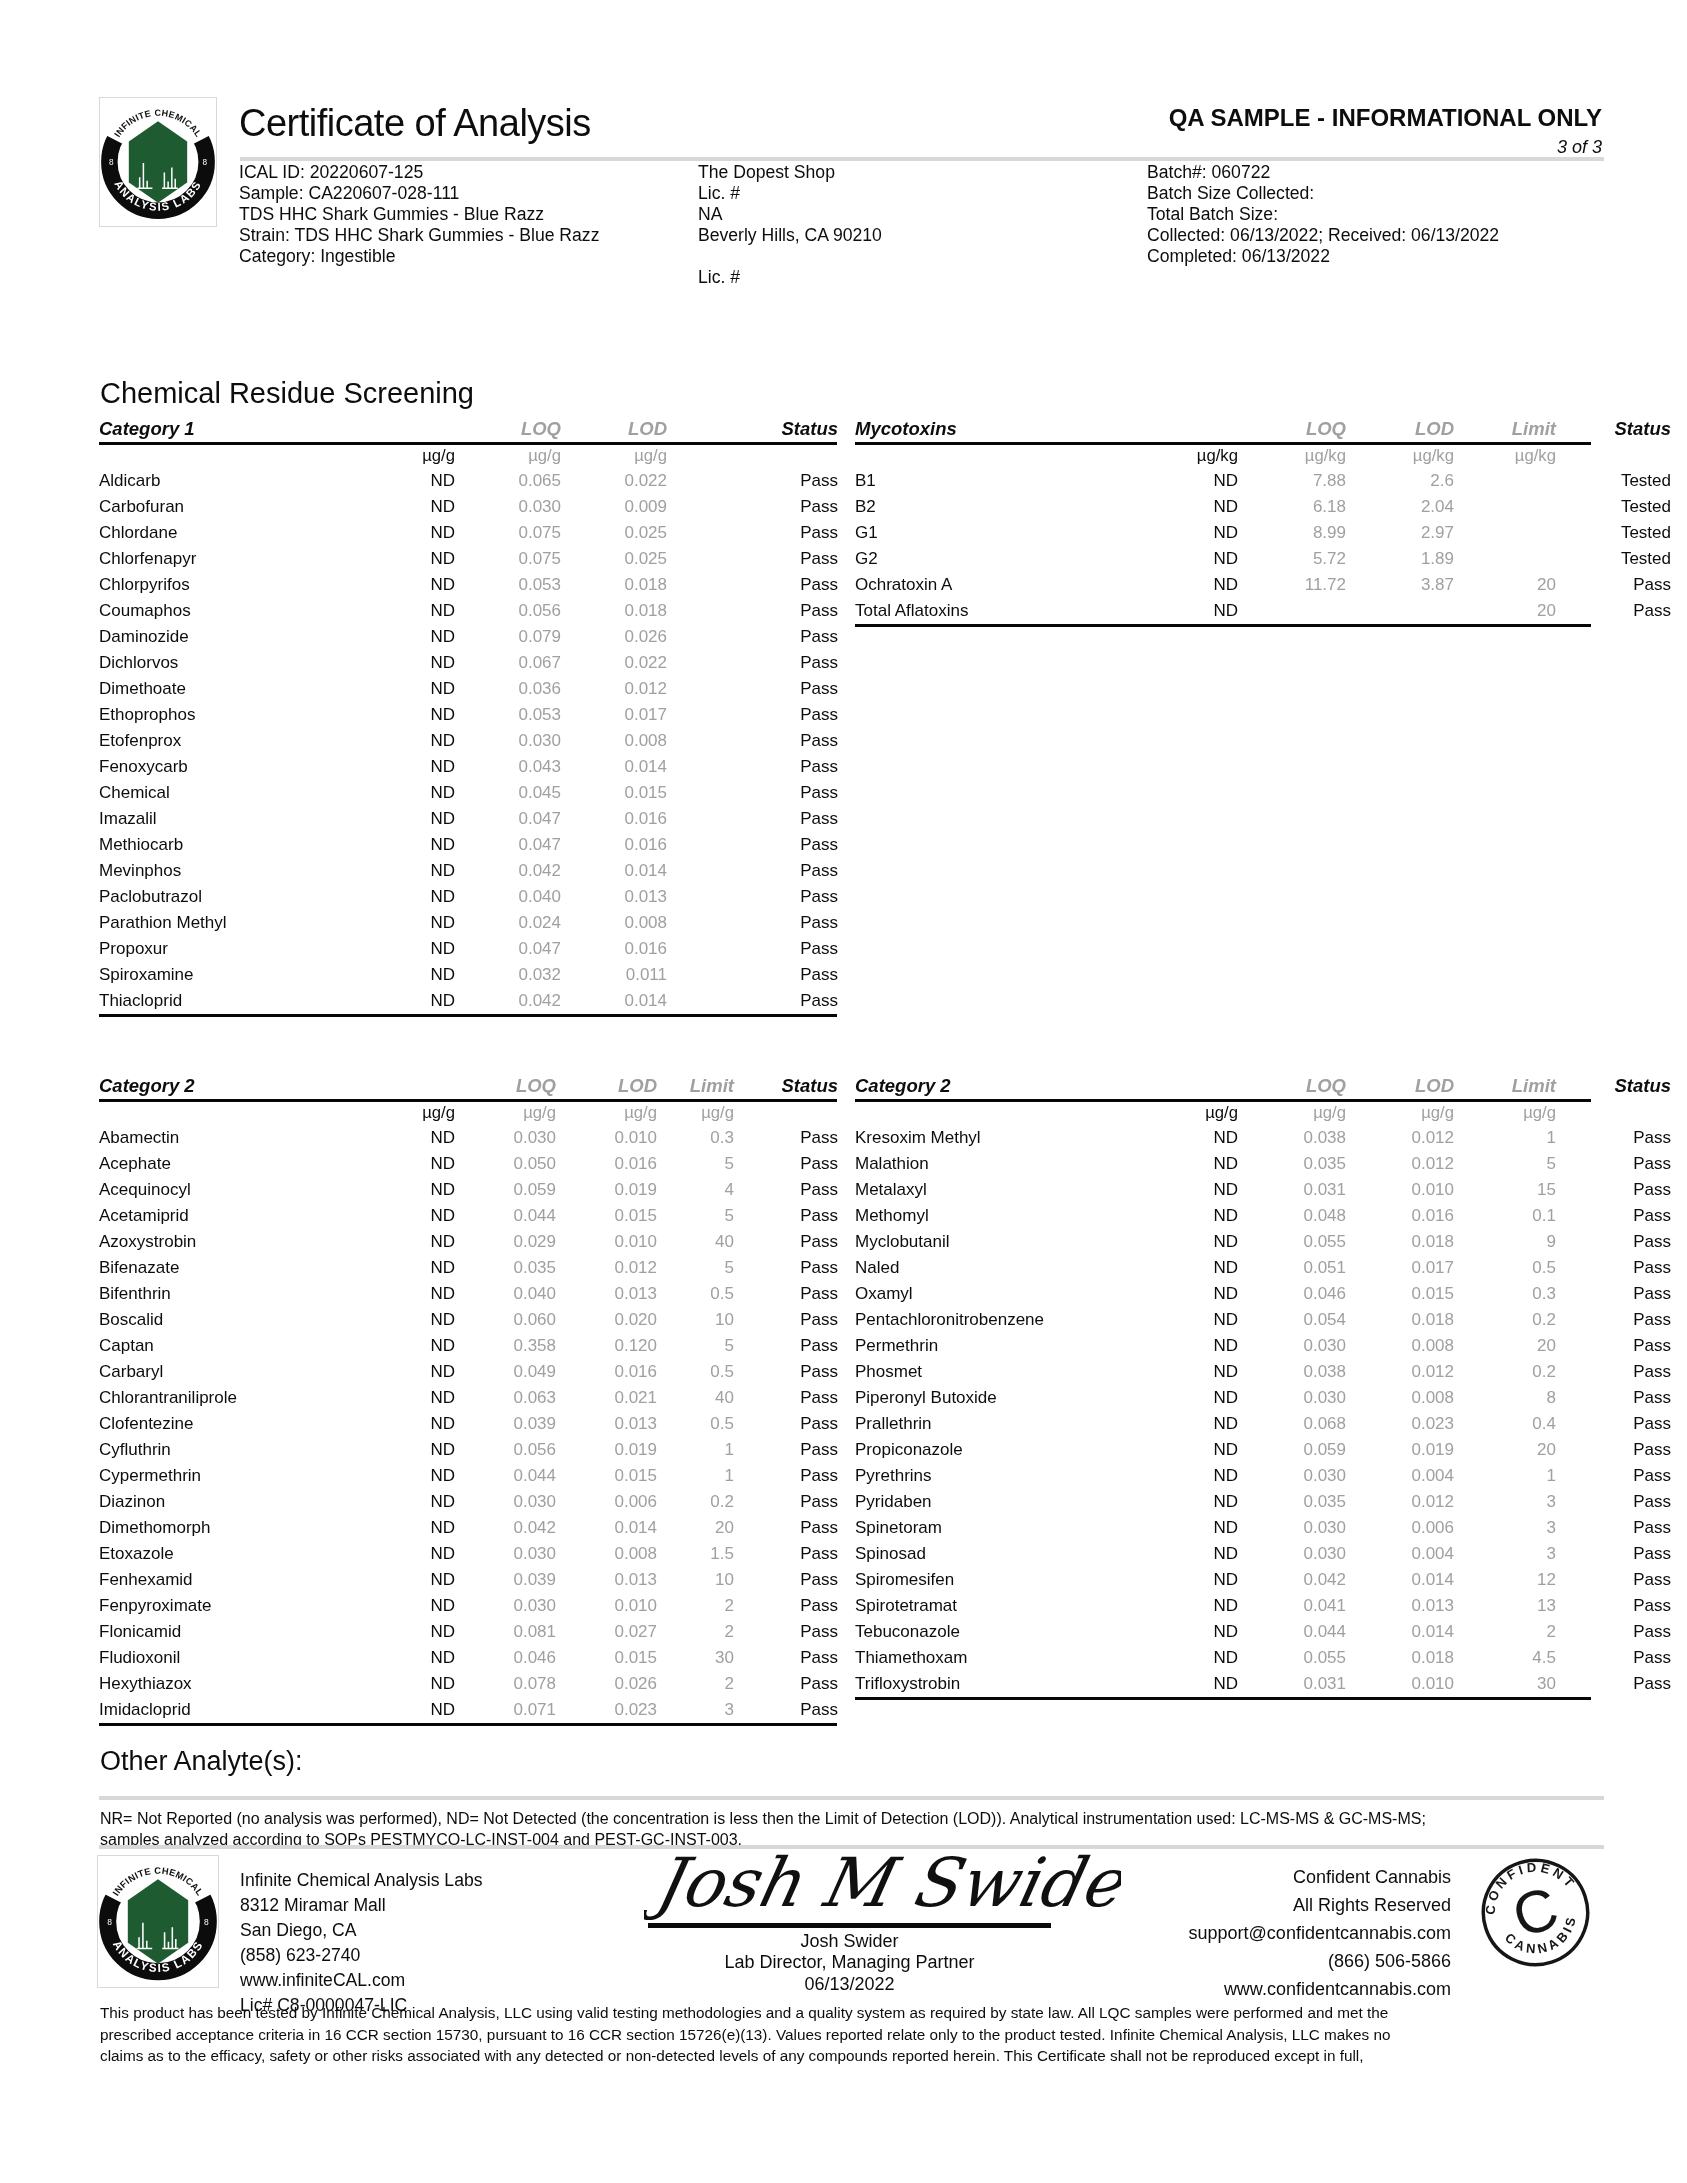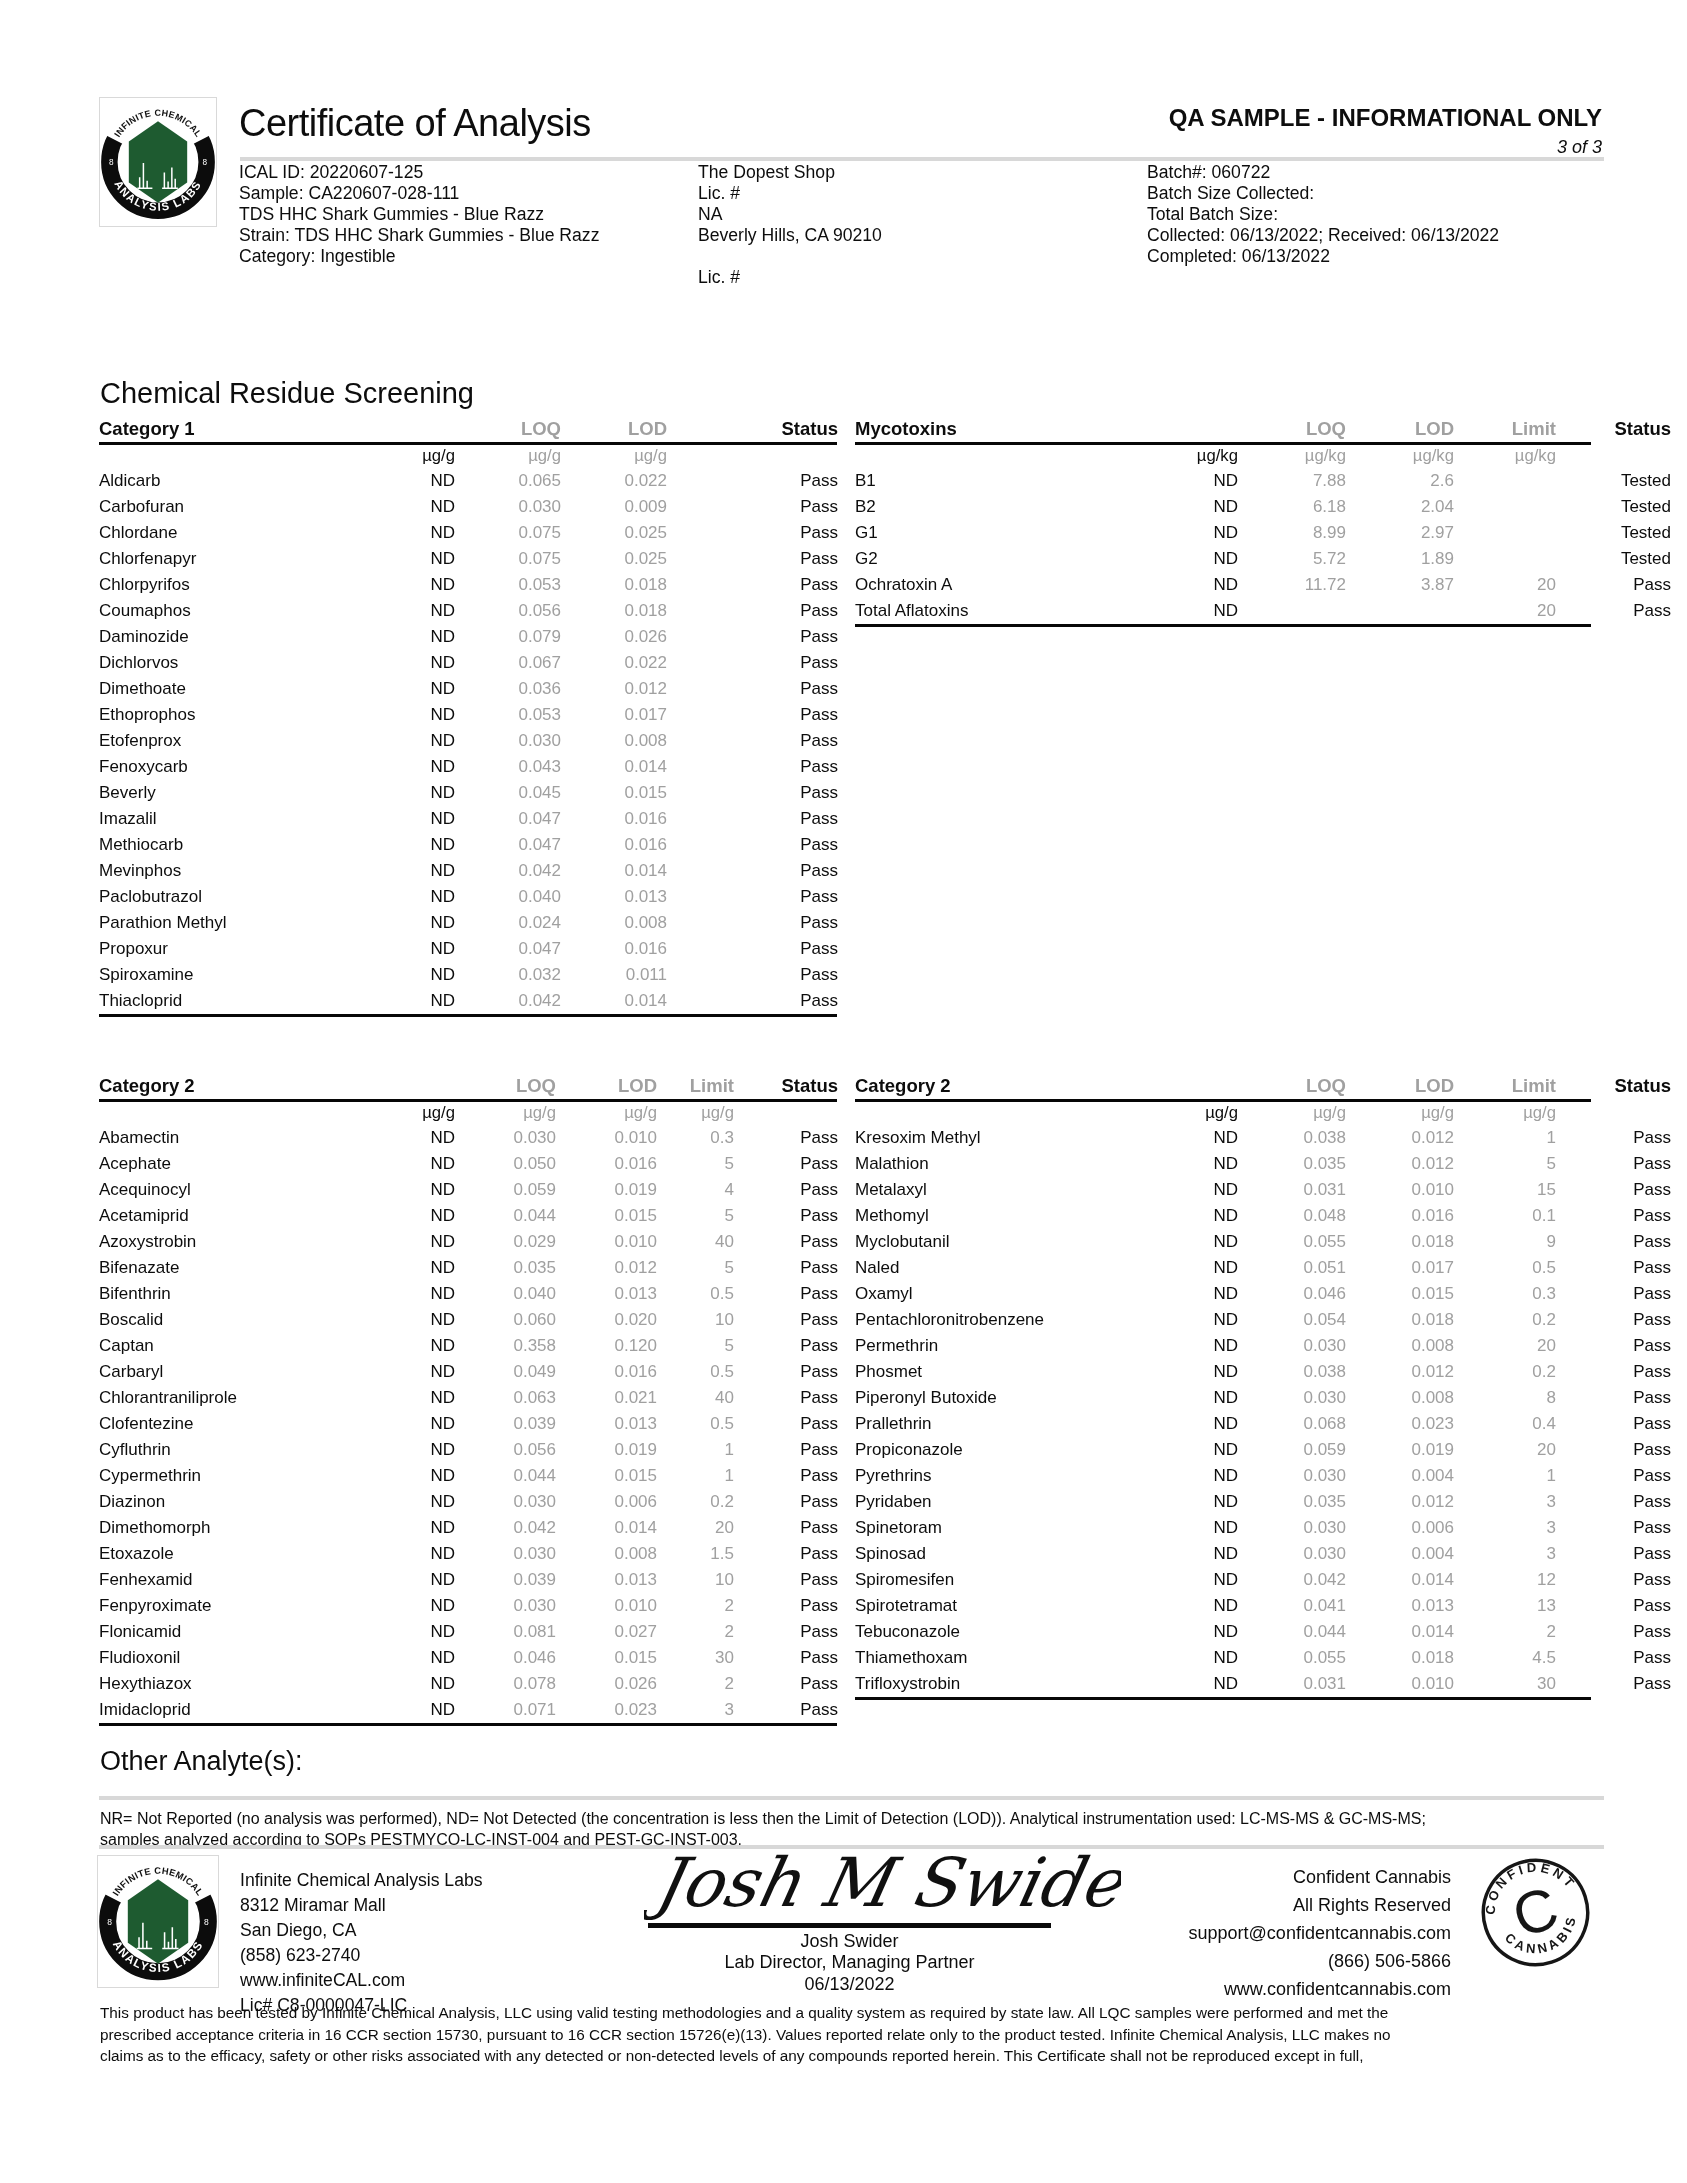--- a/index.html
+++ b/index.html
@@ -10,21 +10,21 @@
   .nowrap{white-space:nowrap;}
   .gray{color:#a0a0a0;}
   .right{text-align:right;}
   .info{font-size:17.6px;line-height:21px;}
   .info div{min-height:21px;white-space:nowrap;}
   .ctable{position:absolute;}
   .grid{display:grid;}
   .g-cat1{grid-template-columns:252px 104px 106px 106px 171px;}
   .g-cat2l{grid-template-columns:257px 99px 101px 101px 77px 104px;}
   .g-right{grid-template-columns:261px 106px 92px 92px 86px 99px;gap:16px;}
-  .hrow{height:29px;align-items:end;padding-bottom:1.8px;font-size:18.5px;font-weight:700;}
+  .hrow{height:29px;align-items:end;padding-bottom:1.8px;font-size:18.5px;font-weight:700;font-style:italic;}
   .urow{height:22.5px;align-items:center;font-size:16.7px;}
   .drow{height:26px;align-items:center;font-size:17px;}
   .num{text-align:right;}
   .nm{text-align:left;white-space:nowrap;}
   .rule{background:#070707;height:3.2px;}
   .grule{background:#d8d8d8;height:4px;position:absolute;}
   .logobox{border:0.9px solid #d9d9d9;}
 </style>
 </head>
 <body>
@@ -174,21 +174,21 @@
       <div class="num">Pass</div>
     </div>
     <div class="grid drow g-cat1">
       <div class="nm">Fenoxycarb</div>
       <div class="num">ND</div>
       <div class="num gray">0.043</div>
       <div class="num gray">0.014</div>
       <div class="num">Pass</div>
     </div>
     <div class="grid drow g-cat1">
-      <div class="nm">Beverly</div>
+      <div class="nm">Chemical</div>
       <div class="num">ND</div>
       <div class="num gray">0.045</div>
       <div class="num gray">0.015</div>
       <div class="num">Pass</div>
     </div>
     <div class="grid drow g-cat1">
       <div class="nm">Imazalil</div>
       <div class="num">ND</div>
       <div class="num gray">0.047</div>
       <div class="num gray">0.016</div>

